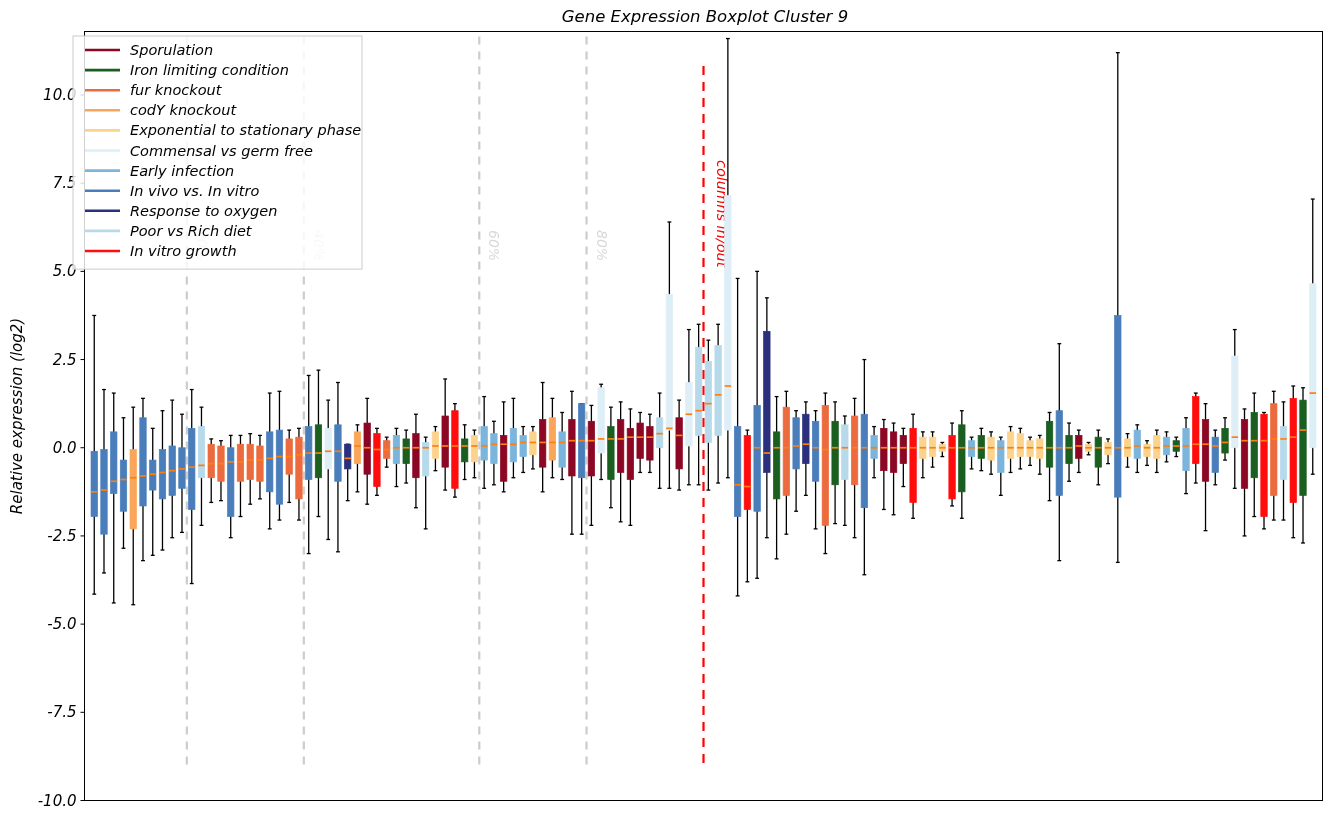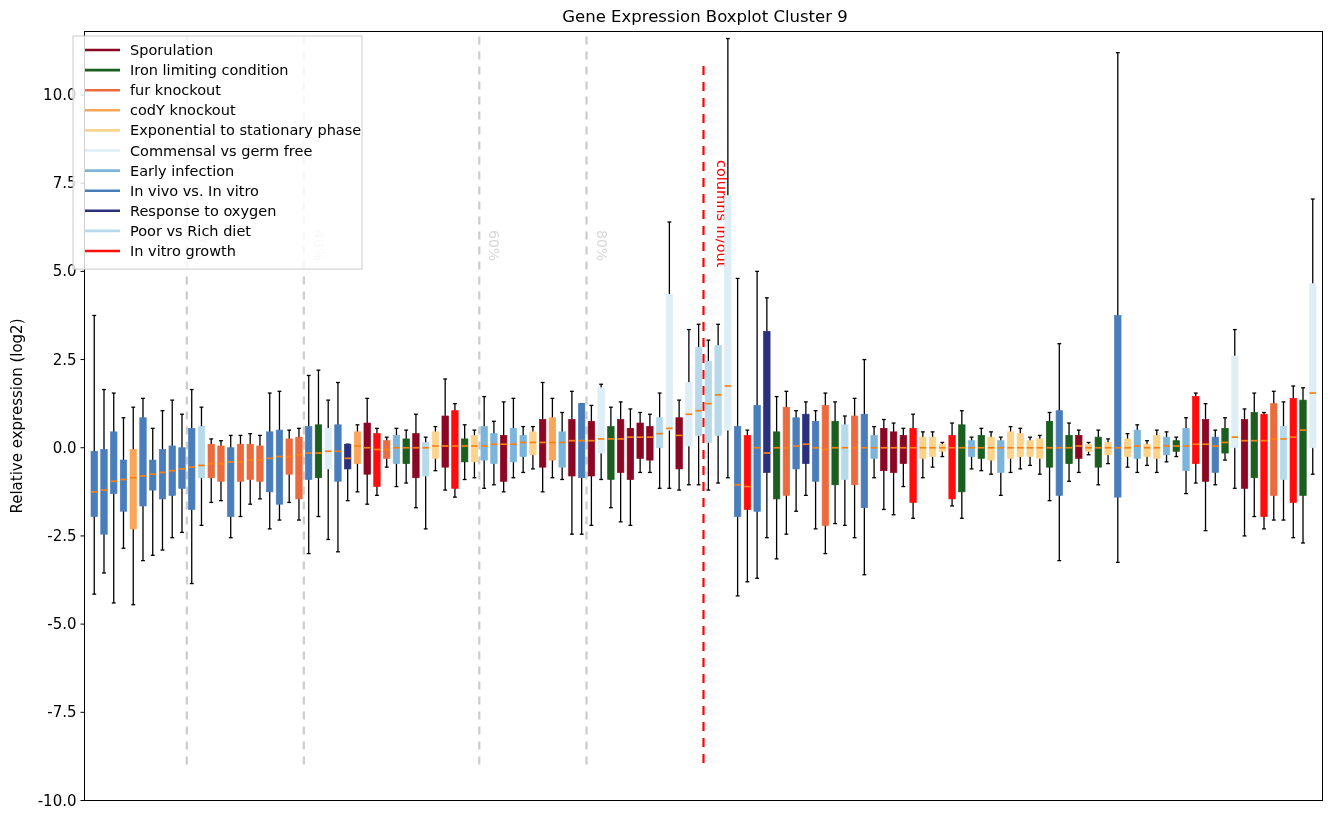--- a/index.html
+++ b/index.html
@@ -1,17 +1,17 @@
 <!DOCTYPE html>
 <html><head>
 <meta charset="utf-8">
 <style>
   html,body{margin:0;padding:0;background:#ffffff;}
   body{width:1331px;height:817px;font-family:"DejaVu Sans",sans-serif;overflow:hidden;}
-  #fig{position:relative;width:1274px;height:817px;background:#ec4899;}
+  #fig{position:relative;width:1274px;height:817px;background:#ec4899;font-style:italic;}
   svg{display:block;}
   .tick-label{font-size:15px;fill:#000;font-family:"DejaVu Sans",sans-serif;}
   .axis-title{font-size:15px;fill:#000;font-family:"DejaVu Sans",sans-serif;}
   .fig-title{font-size:16.5px;fill:#000;font-family:"DejaVu Sans",sans-serif;}
   .legend-text{font-size:14.5px;fill:#000;font-family:"DejaVu Sans",sans-serif;}
   .vline-label{font-size:14px;fill:#d8d8d8;font-family:"DejaVu Sans",sans-serif;}
   .redline-label{font-size:14.5px;fill:#ff0000;font-family:"DejaVu Sans",sans-serif;}
 </style>
 </head>
 <body>

